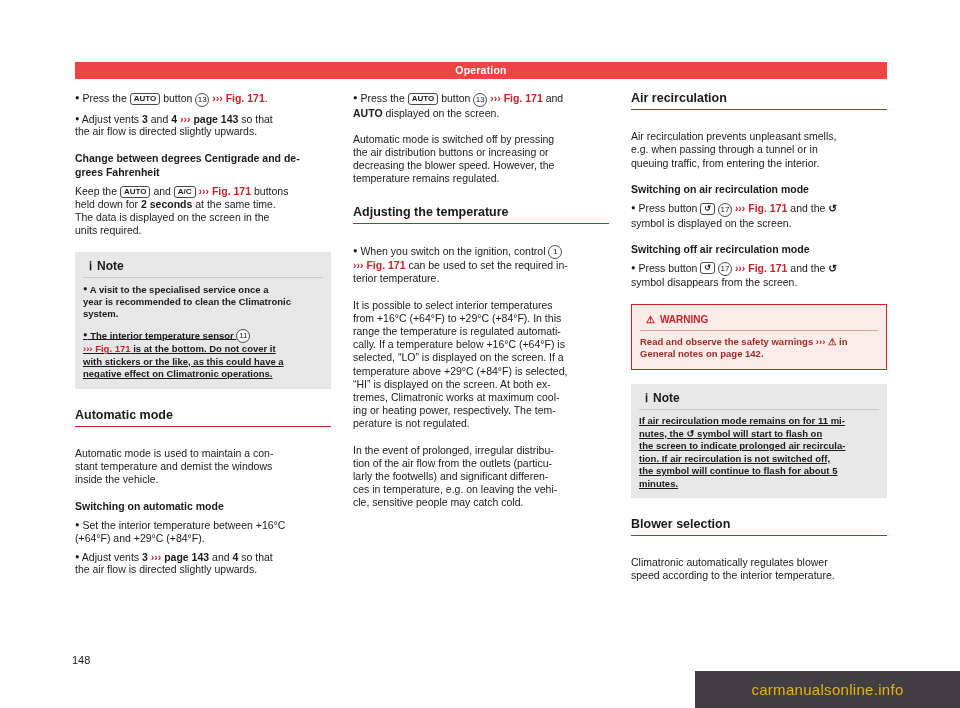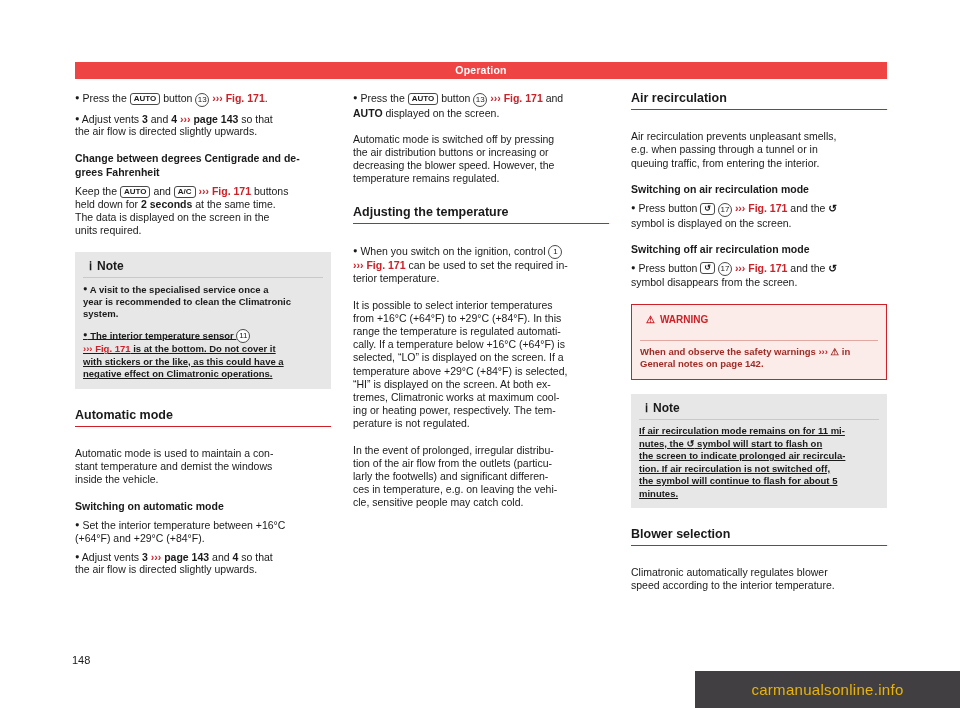--- a/index.html
+++ b/index.html
@@ -32,21 +32,21 @@
             white-space:nowrap;font-weight:normal;}
   
   .note-box{background:#e7e7e7;padding:6px 8px 8px 8px;margin:14px 0;}
   .note-title{font-size:12px;font-weight:bold;padding:2px 0 4px 6px;border-bottom:1px solid #c9c9c9;
               margin-bottom:5px;}
   .nicon{font-weight:bold;margin-right:5px;}
   .note-body{white-space:pre-line;font-size:9.5px;line-height:12.5px;font-weight:bold;margin:0 0 8px 0;}
   .note-body:last-child{margin-bottom:0;text-decoration:underline;}
   
   .warn-box{background:#fcece9;border:1px solid #cc2128;padding:6px 8px 8px 8px;margin:14px 0;}
-  .warn-title{font-size:10px;font-weight:bold;color:#cc2128;padding:2px 0 14px 6px;
+  .warn-title{font-size:10px;font-weight:bold;color:#cc2128;padding:2px 0 4px 6px;
               border-bottom:1px solid #e0a8a0;margin-bottom:5px;}
   .wicon{margin-right:5px;}
   .warn-body{white-space:pre-line;font-size:9.5px;line-height:12.5px;font-weight:bold;color:#9e2b25;margin:0;}
   .page-number{position:absolute;left:72px;bottom:42px;font-size:11px;color:#1a1a1a;text-align:center;}
   .watermark{position:absolute;right:0;bottom:0;width:265px;height:37px;background:#413f41;
              display:flex;align-items:center;justify-content:center;}
   .watermark span{color:#eab308;font-size:15px;letter-spacing:.3px;}
 </style>
 </head>
 <body>
@@ -132,21 +132,21 @@
         <p class="para"><span class="run bul">●</span><span class="run"> Press button </span><span class="run key">↺</span><span class="run"> </span><span class="run circ">17</span><span class="run"> </span><span class="run r">››› Fig. 171</span><span class="run"> and the </span><span class="run ic">↺</span><span class="run">
 symbol is displayed on the screen.</span></p>
         <p class="subhead">Switching off air recirculation mode</p>
         <p class="para"><span class="run bul">●</span><span class="run"> Press button </span><span class="run key">↺</span><span class="run"> </span><span class="run circ">17</span><span class="run"> </span><span class="run r">››› Fig. 171</span><span class="run"> and the </span><span class="run ic">↺</span><span class="run">
 symbol disappears from the screen.</span></p>
 
         <div class="warn-box">
           <div class="warn-title">
             <span class="wicon">⚠</span><span>WARNING</span>
           </div>
-          <p class="warn-body"><span class="run">When and observe the safety warnings </span><span class="run r">›››</span><span class="run"> </span><span class="run ic">⚠</span><span class="run"> in
+          <p class="warn-body"><span class="run">Read and observe the safety warnings </span><span class="run r">›››</span><span class="run"> </span><span class="run ic">⚠</span><span class="run"> in
 </span><span class="run b">General notes on page 142</span><span class="run">.</span></p>
         </div>
 
         <div class="note-box">
           <div class="note-title">
             <span class="nicon">ℹ</span><span>Note</span>
           </div>
           <p class="note-body"><span class="run">If air recirculation mode remains on for 11 mi-
 nutes, the </span><span class="run ic">↺</span><span class="run"> symbol will start to flash on
 the screen to indicate prolonged air recircula-

